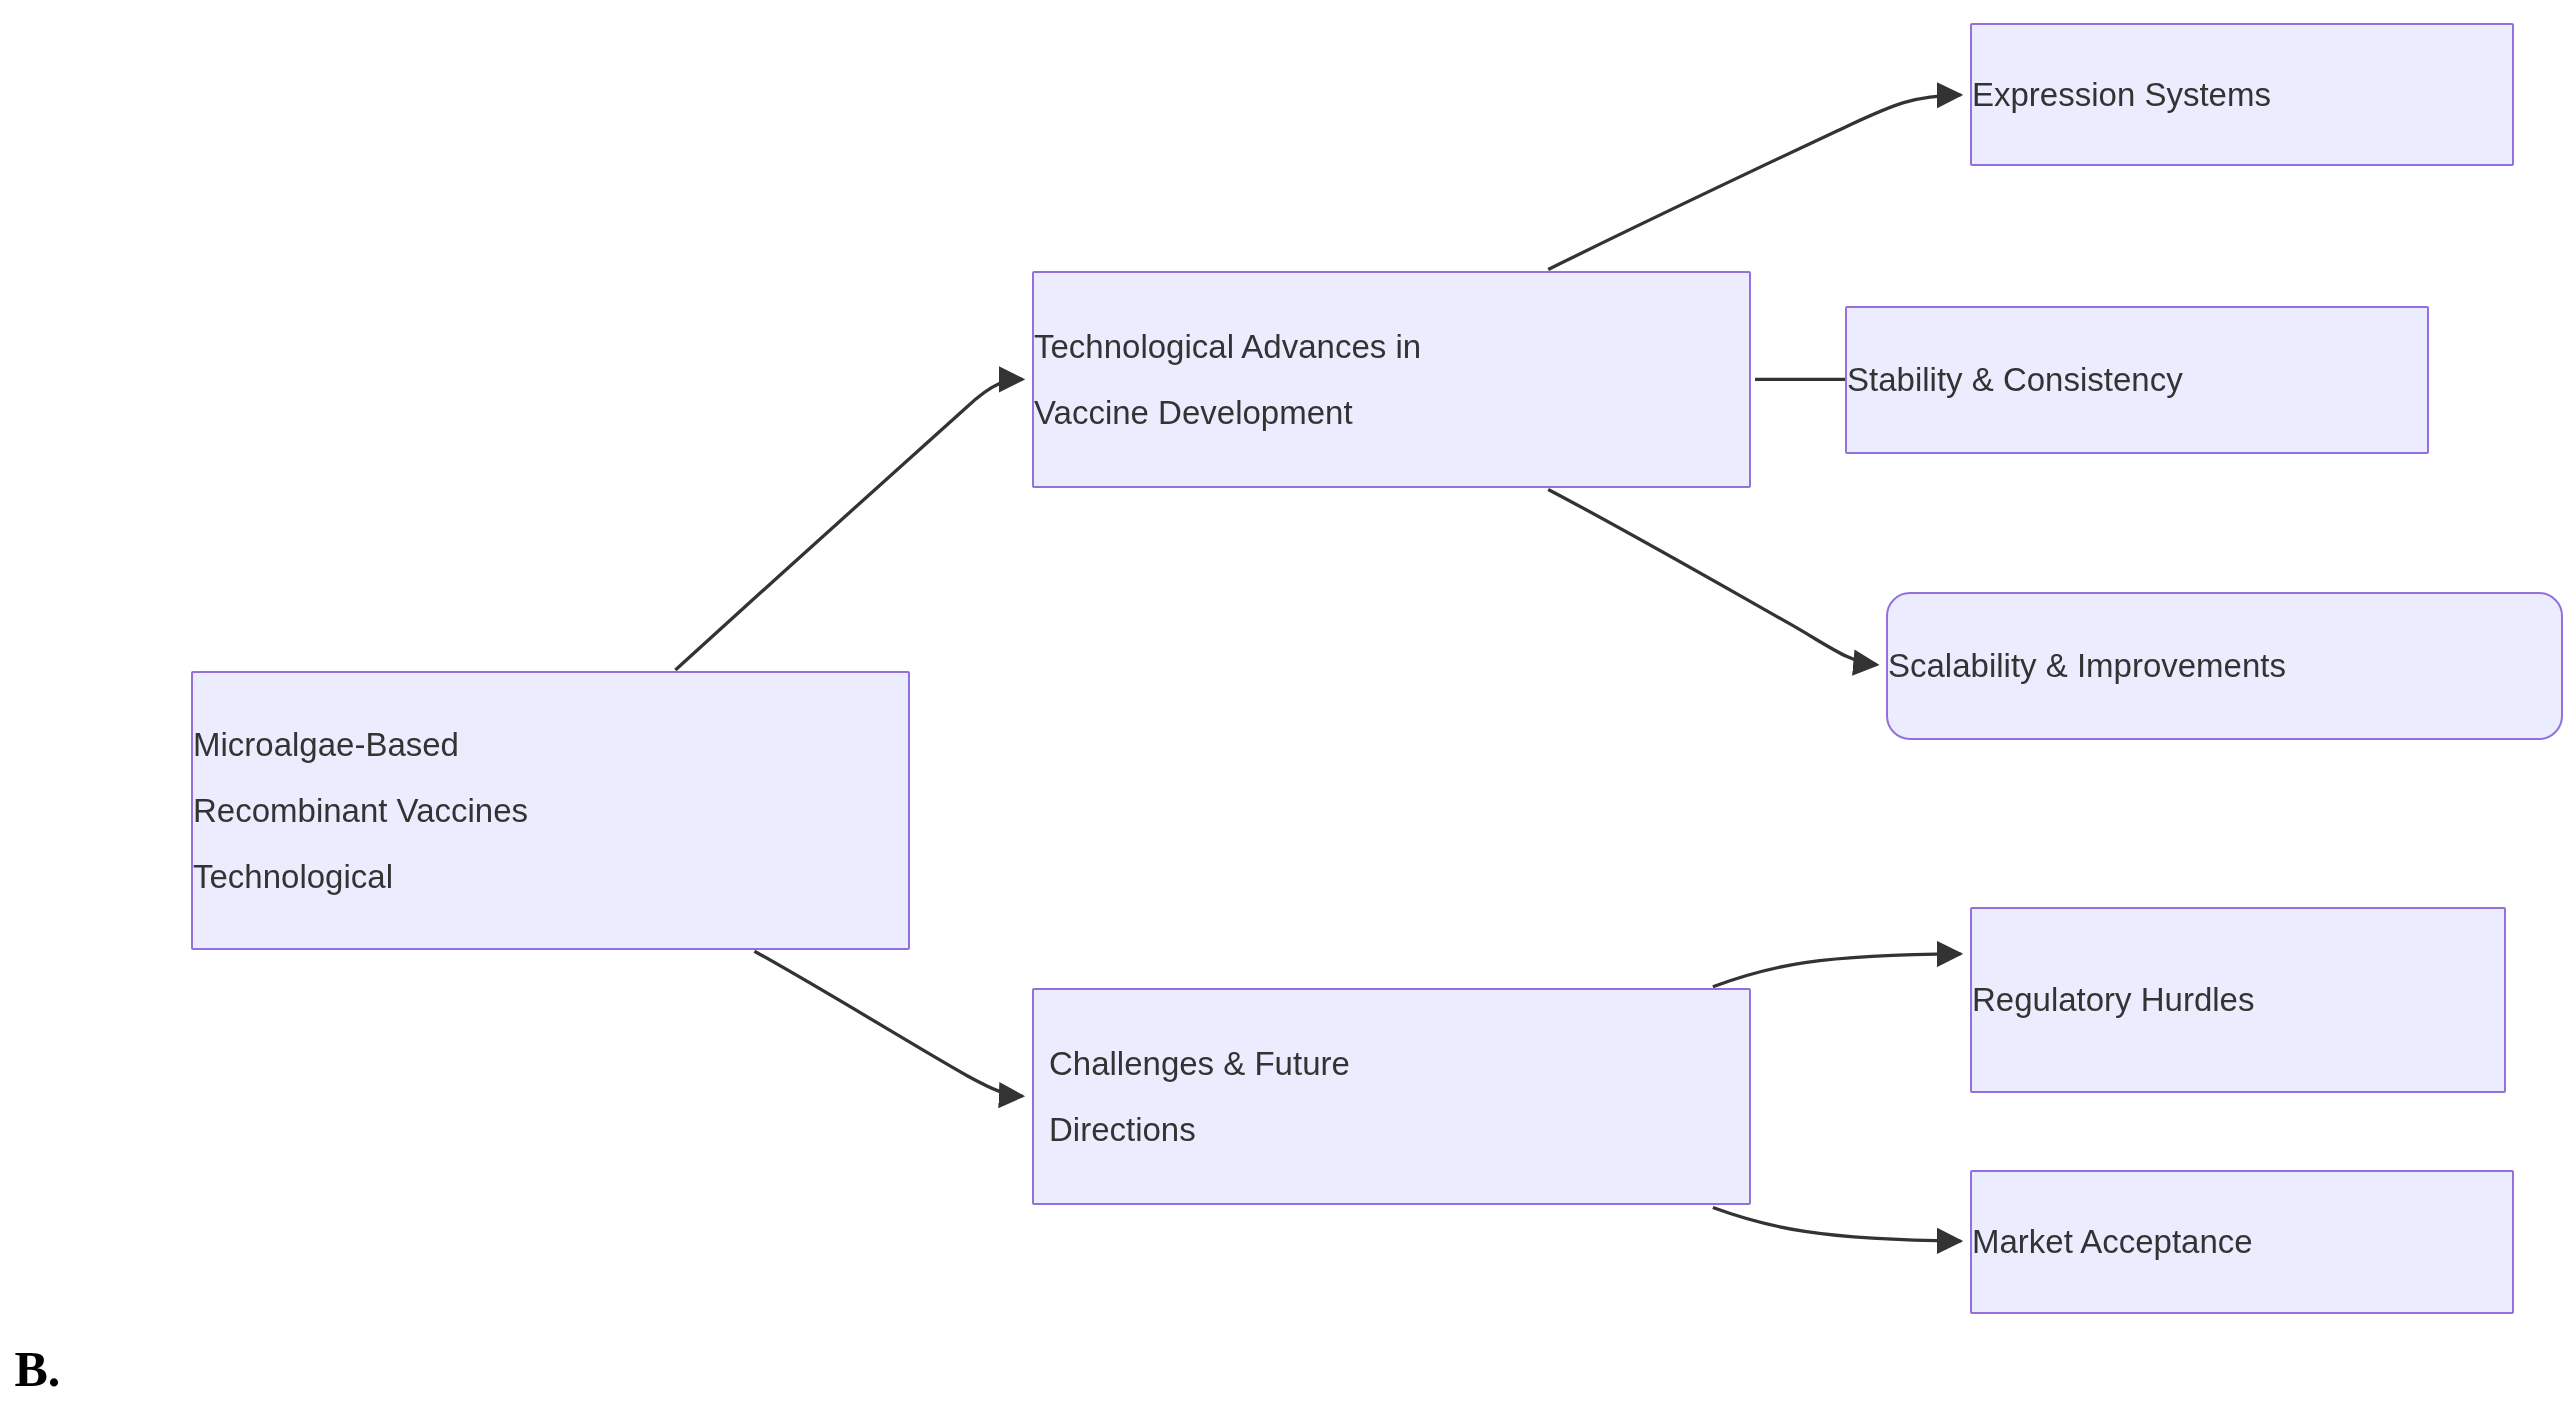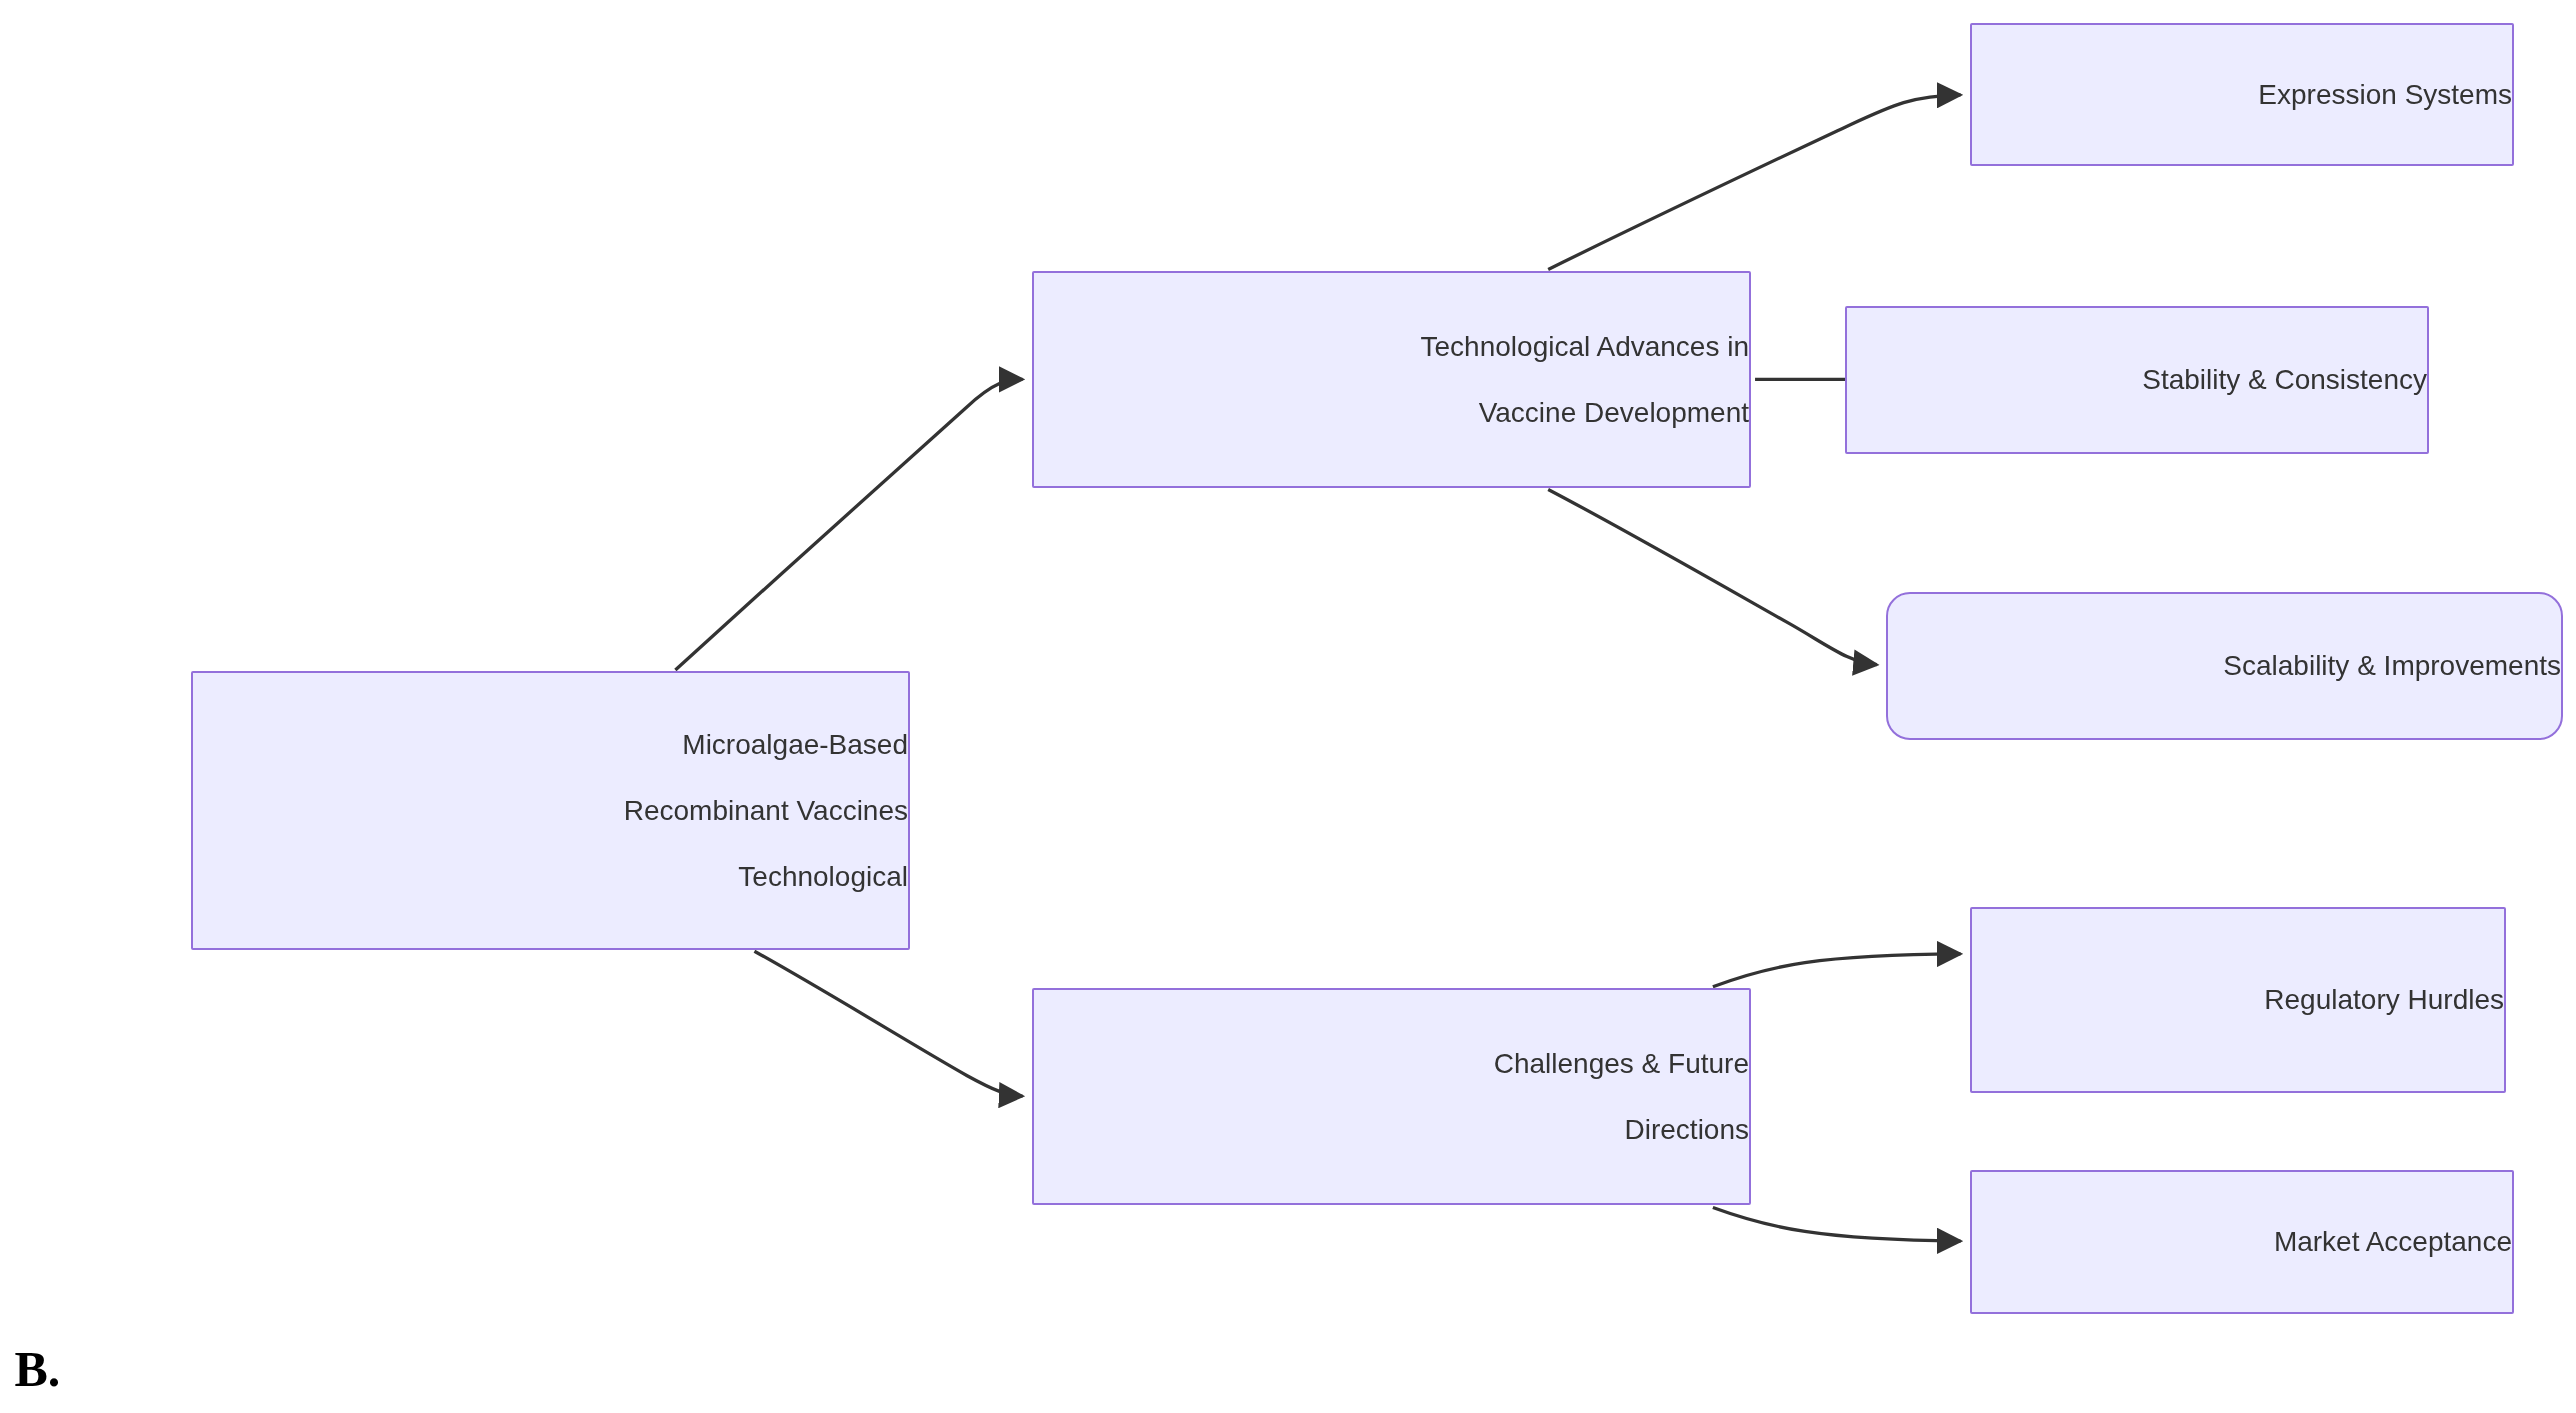--- a/index.html
+++ b/index.html
@@ -22,32 +22,32 @@
   }
   .node {
     position: absolute;
     box-sizing: border-box;
     background: #ECECFF;
     border: 2.6px solid #9370DB;
     border-radius: 2px;
     color: #333333;
     display: flex;
     flex-direction: column;
-    align-items: flex-end;
+    align-items: flex-start;
     justify-content: center;
     text-align: center;
-    font-size: 28px;
+    font-size: 33px;
     line-height: 66px;
   }
   .node .line { display: block; white-space: nowrap; }
 
   
   #node-root        { left: 176px;  top: 671px; width: 719px; height: 279px; margin-left: 15px; }
   #node-tech        { left: 1032px; top: 271px;  width: 719px; height: 217px; }
-  #node-challenges  { left: 1032px; top: 988px; width: 719px; height: 217px; }
+  #node-challenges  { left: 1032px; top: 988px; width: 719px; height: 217px; padding-left: 15px; }
   #node-expression  { left: 1970px; top: 23px;   width: 544px;  height: 143px; }
   #node-stability   { left: 1845px; top: 306px;  width: 584px;  height: 148px; }
   #node-scalability { left: 1886px; top: 592px;  width: 677px; height: 148px; border-radius: 24px; }
   #node-regulatory  { left: 1970px; top: 907px; width: 536px;  height: 186px; }
   #node-market      { left: 1970px; top: 1170px; width: 544px;  height: 144px; }
 
   #figure-label {
     position: absolute;
     left: 14.5px;
     top: 1343px;

